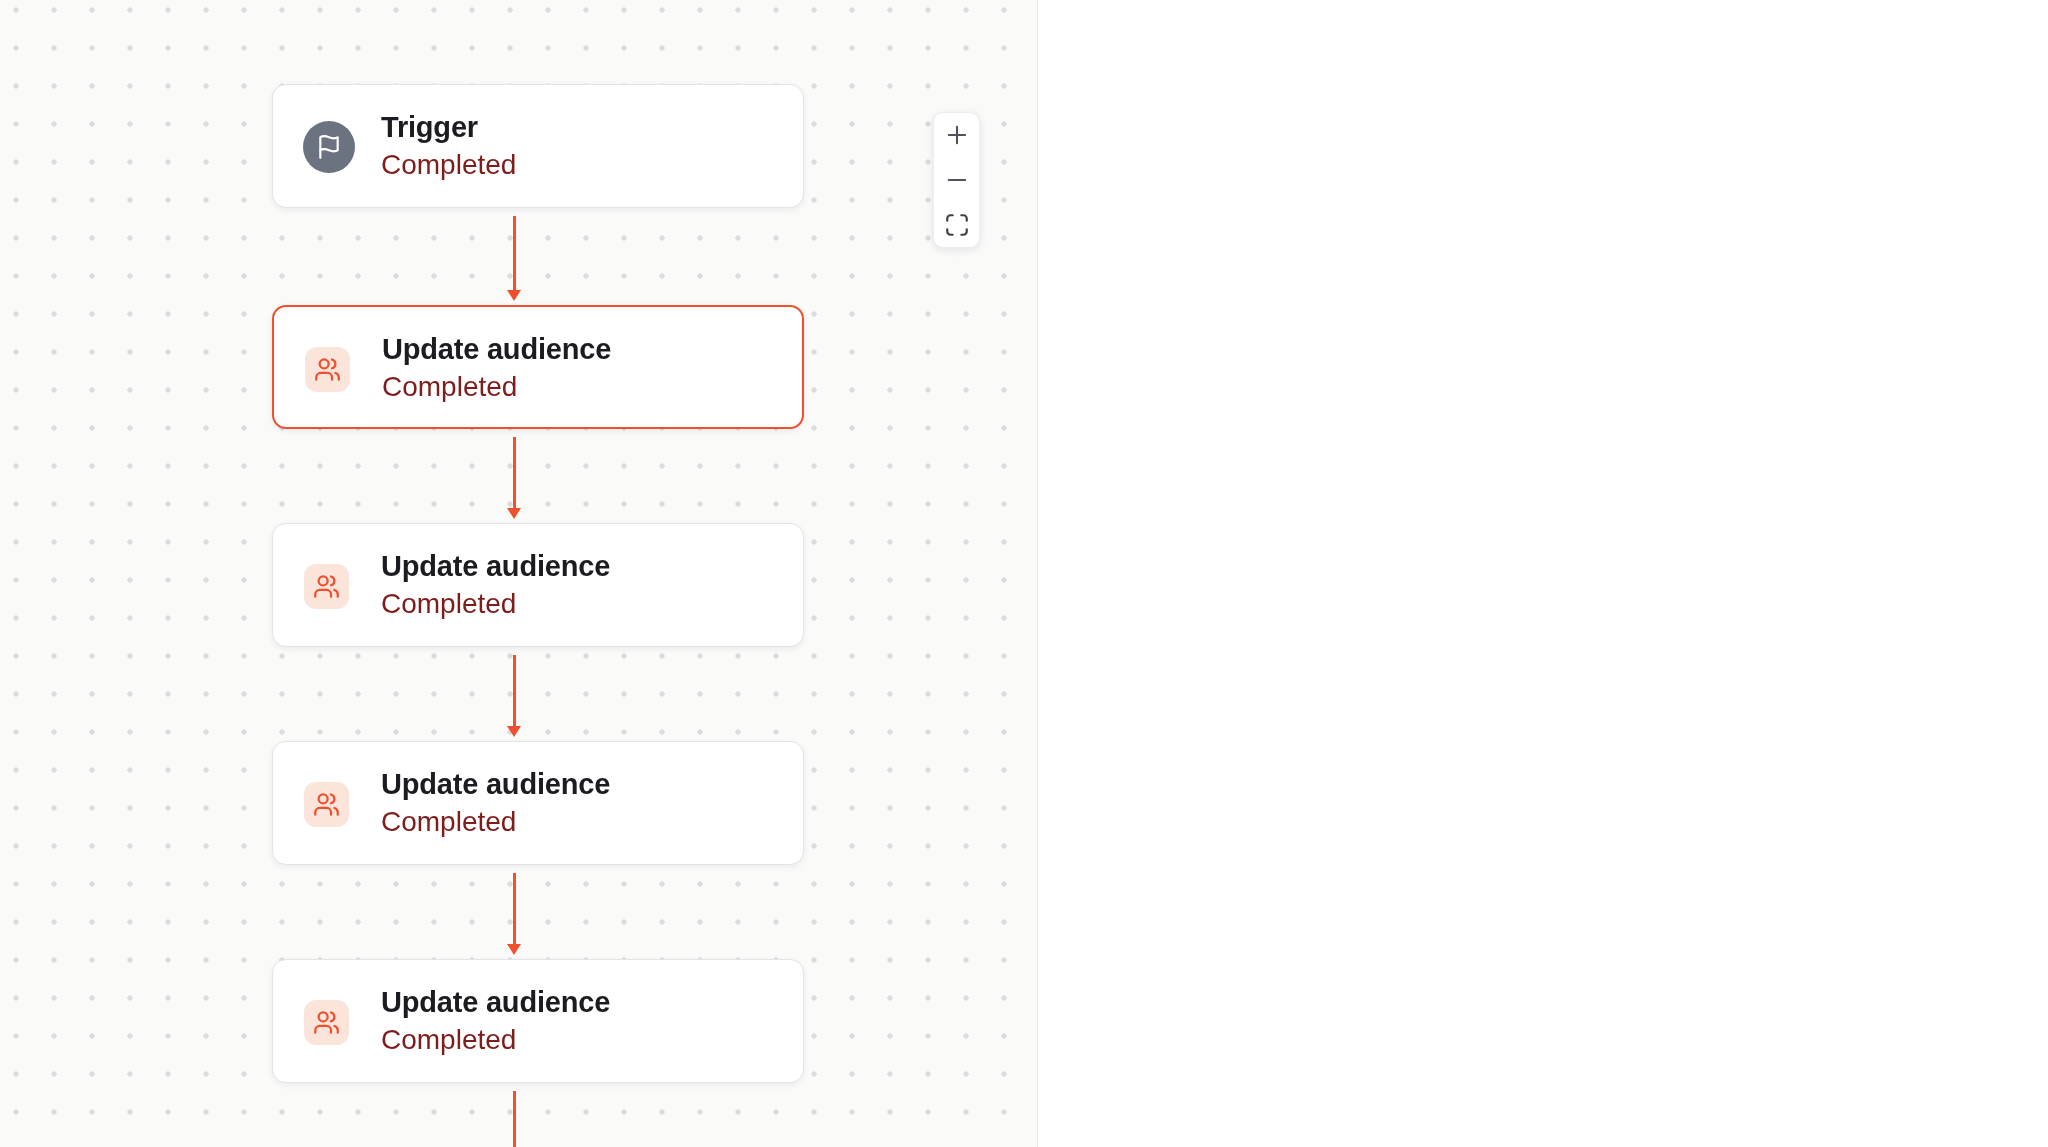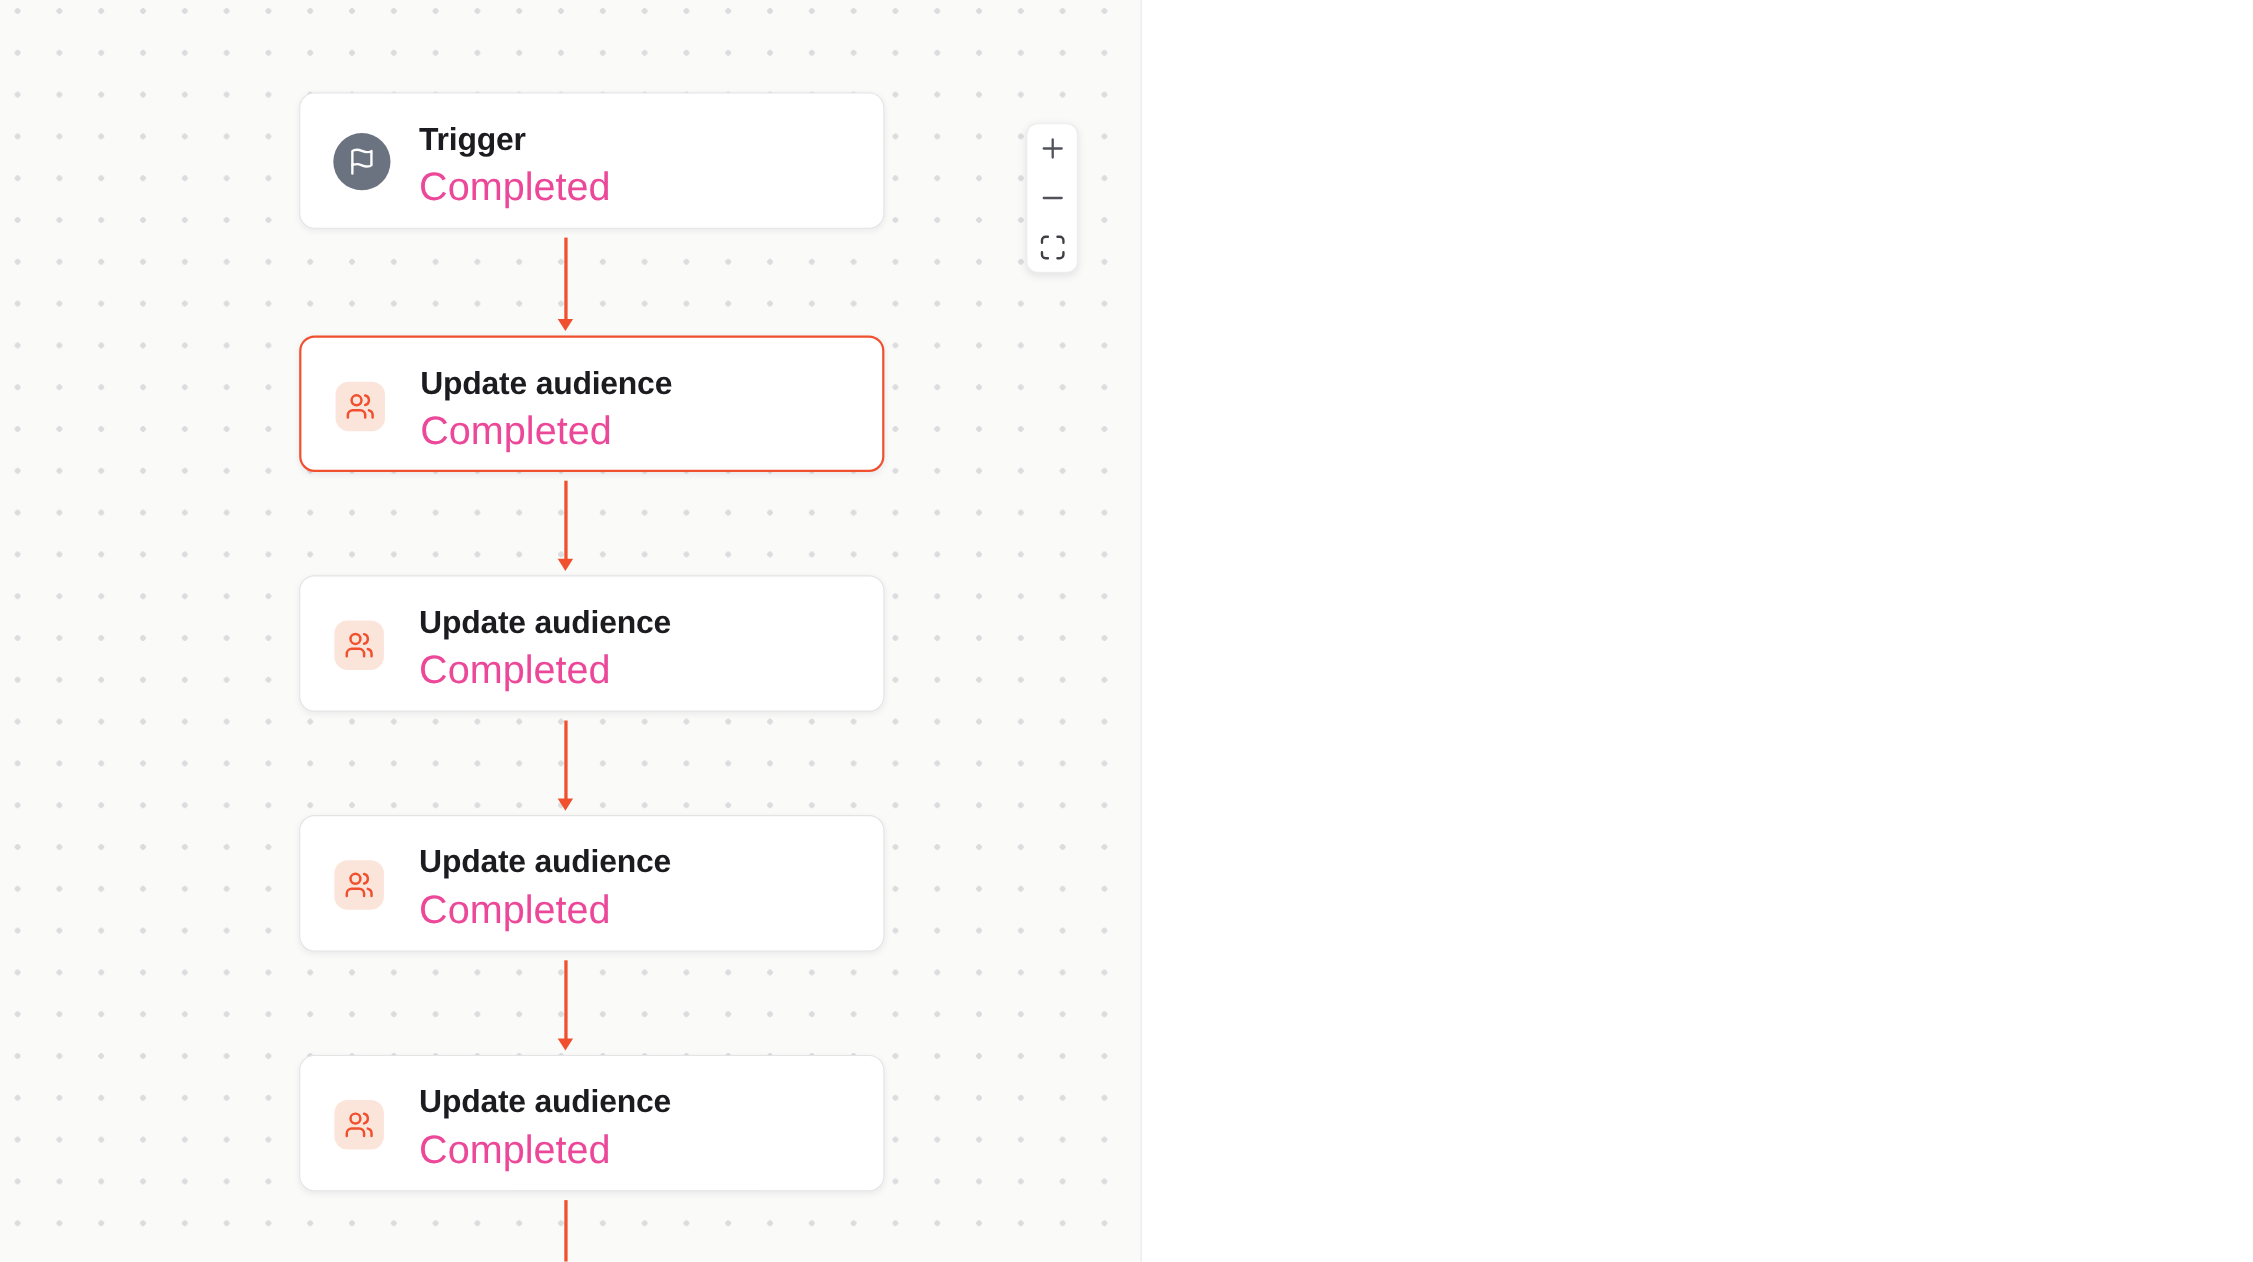--- a/index.html
+++ b/index.html
@@ -15,21 +15,21 @@
     background-size:38px 38px; background-position:35px 29px;
     border-right:1px solid #e5e5e8;
   }
   .node {
     position:absolute; left:272px; width:532px; height:124px;
     background:#ffffff; border:1px solid #e4e4e7; border-radius:14px;
     box-shadow:0 2px 6px rgba(16,24,40,.07);
   }
   .node.selected { border:2px solid #f0502e; }
   .node-title { position:absolute; left:108px; top:26px; font-size:29px; font-weight:600; color:#1b1b20; letter-spacing:-0.2px; }
-  .node-sub   { position:absolute; left:108px; top:64px; font-size:36px; color:#ec4899; }
+  .node-sub   { position:absolute; left:108px; top:64px; font-size:28px; color:#7f1d1d; }
   .icon-circle {
     position:absolute; left:30px; top:36px; width:52px; height:52px; border-radius:50%;
     background:#6b7280; display:flex; align-items:center; justify-content:center;
   }
   .icon-tile {
     position:absolute; left:31px; top:40px; width:45px; height:45px; border-radius:12px;
     background:#fbe5db; display:flex; align-items:center; justify-content:center;
   }
   .connector { position:absolute; left:513px; width:3px; background:#f0502e; }
   .connector.head::after {

